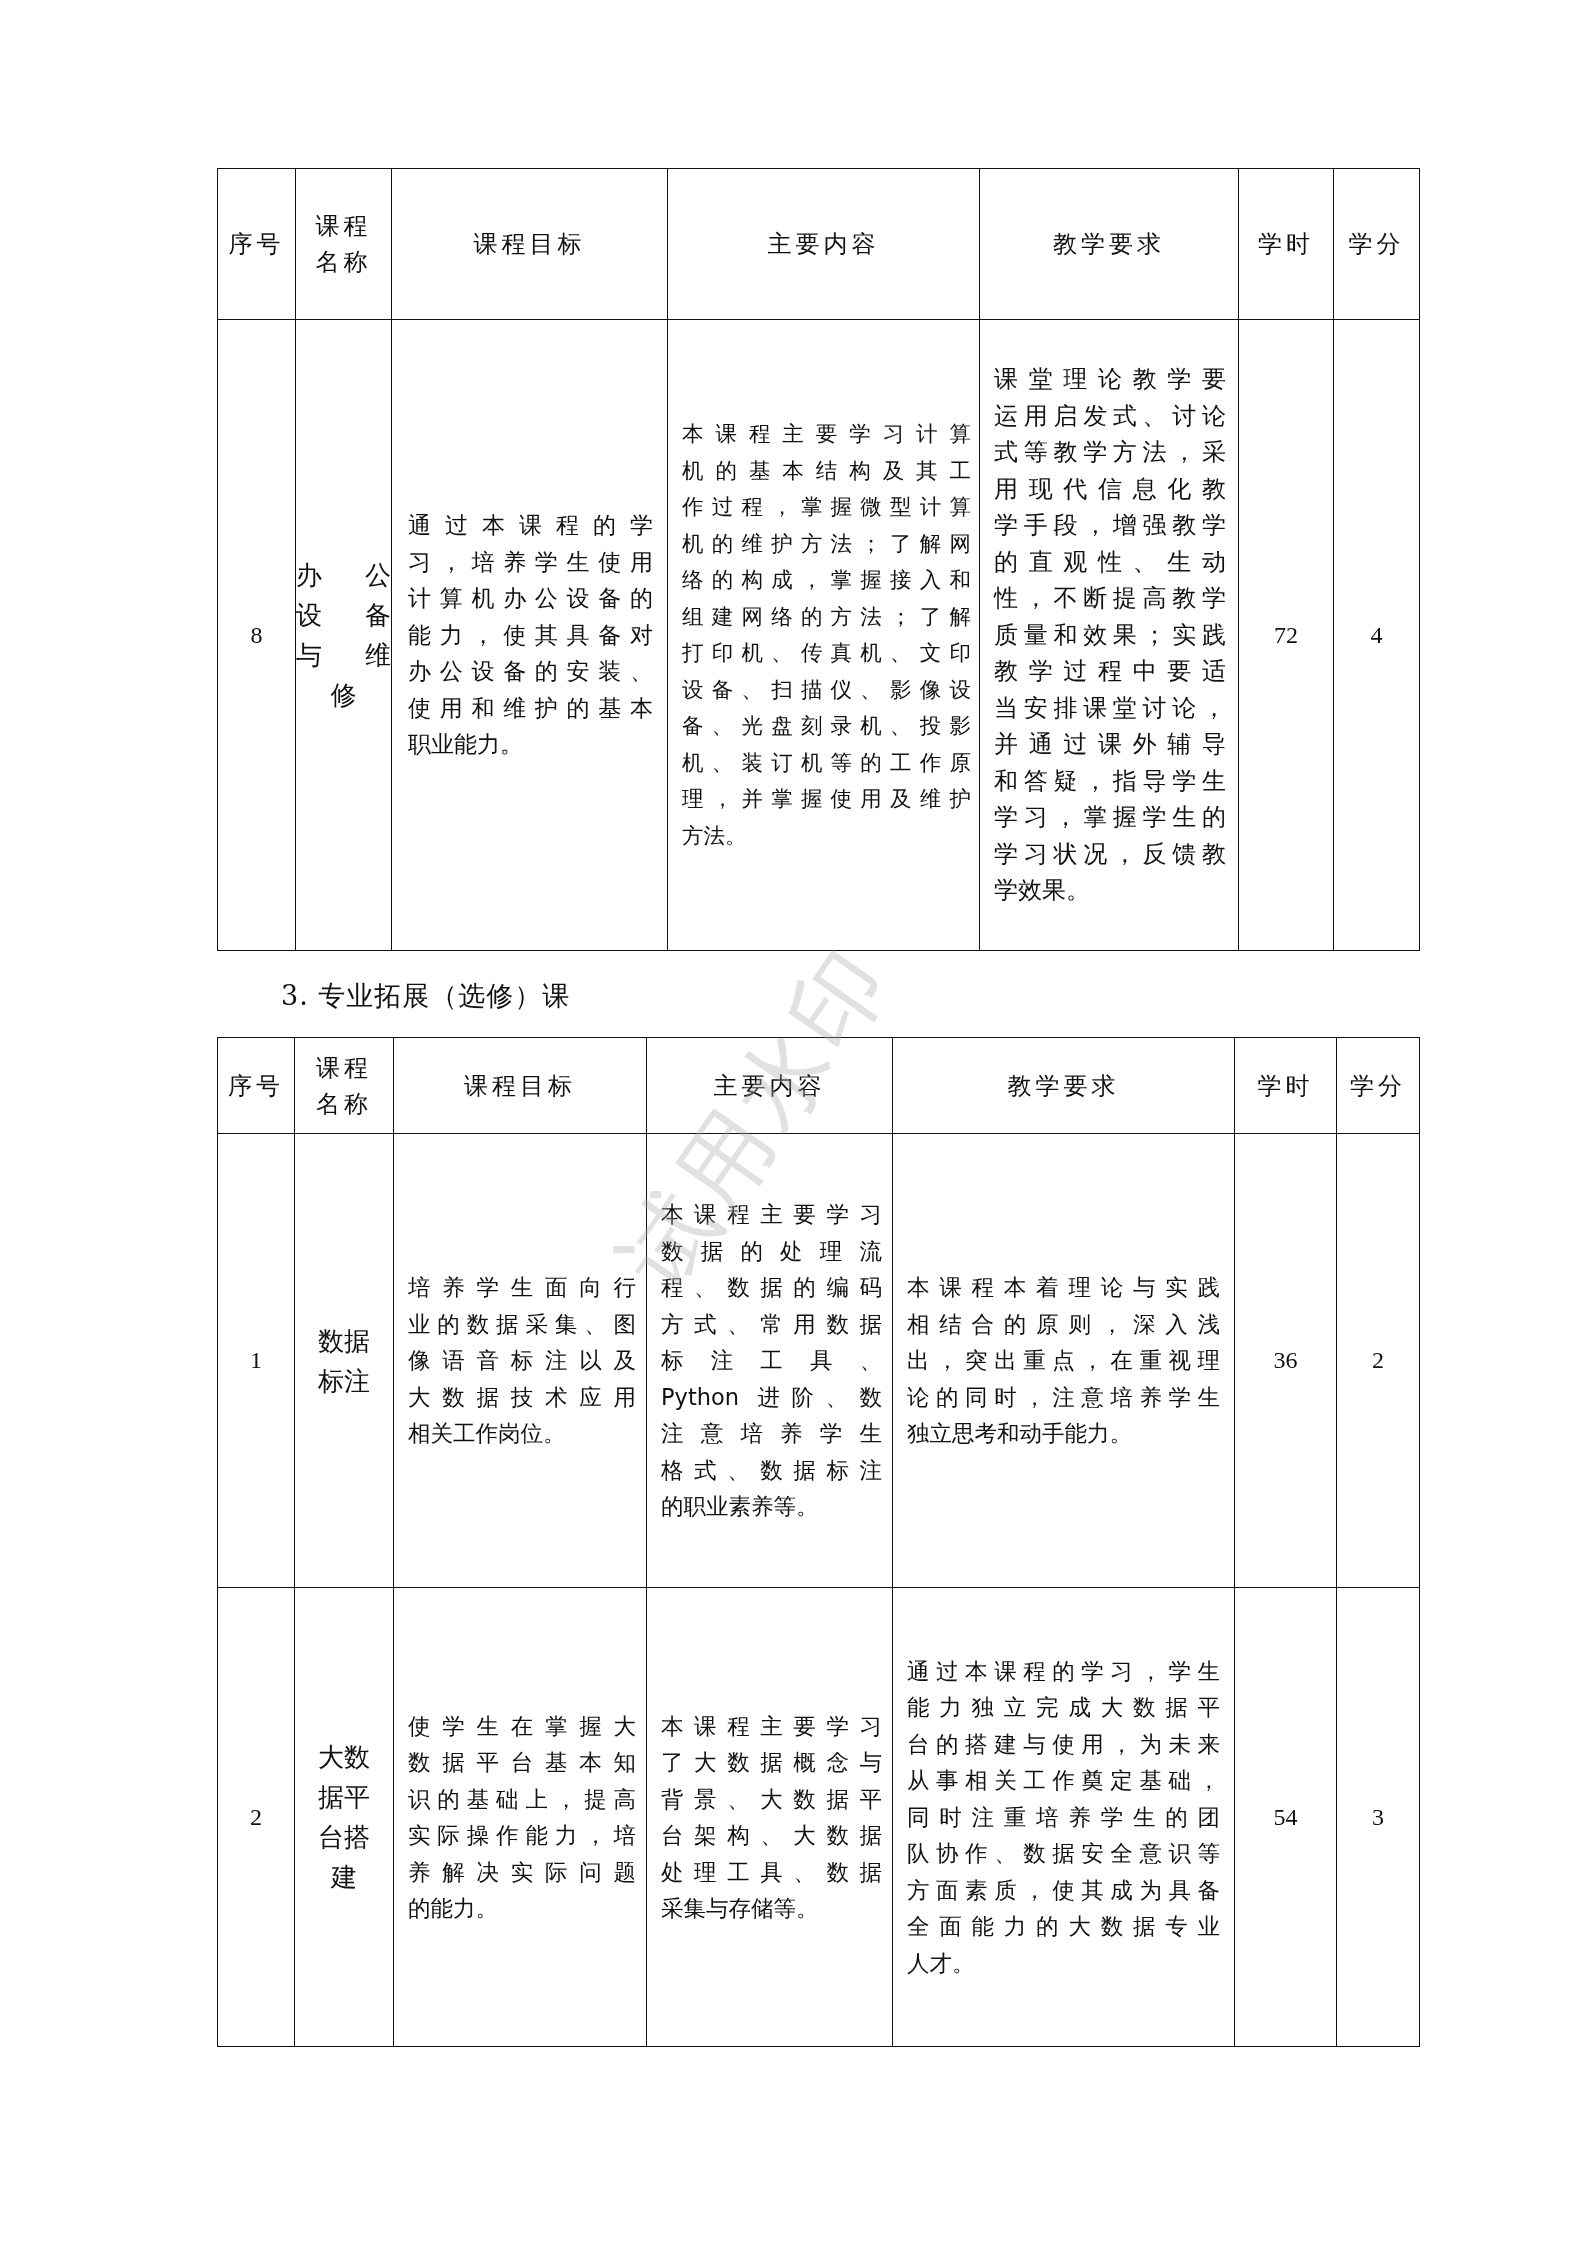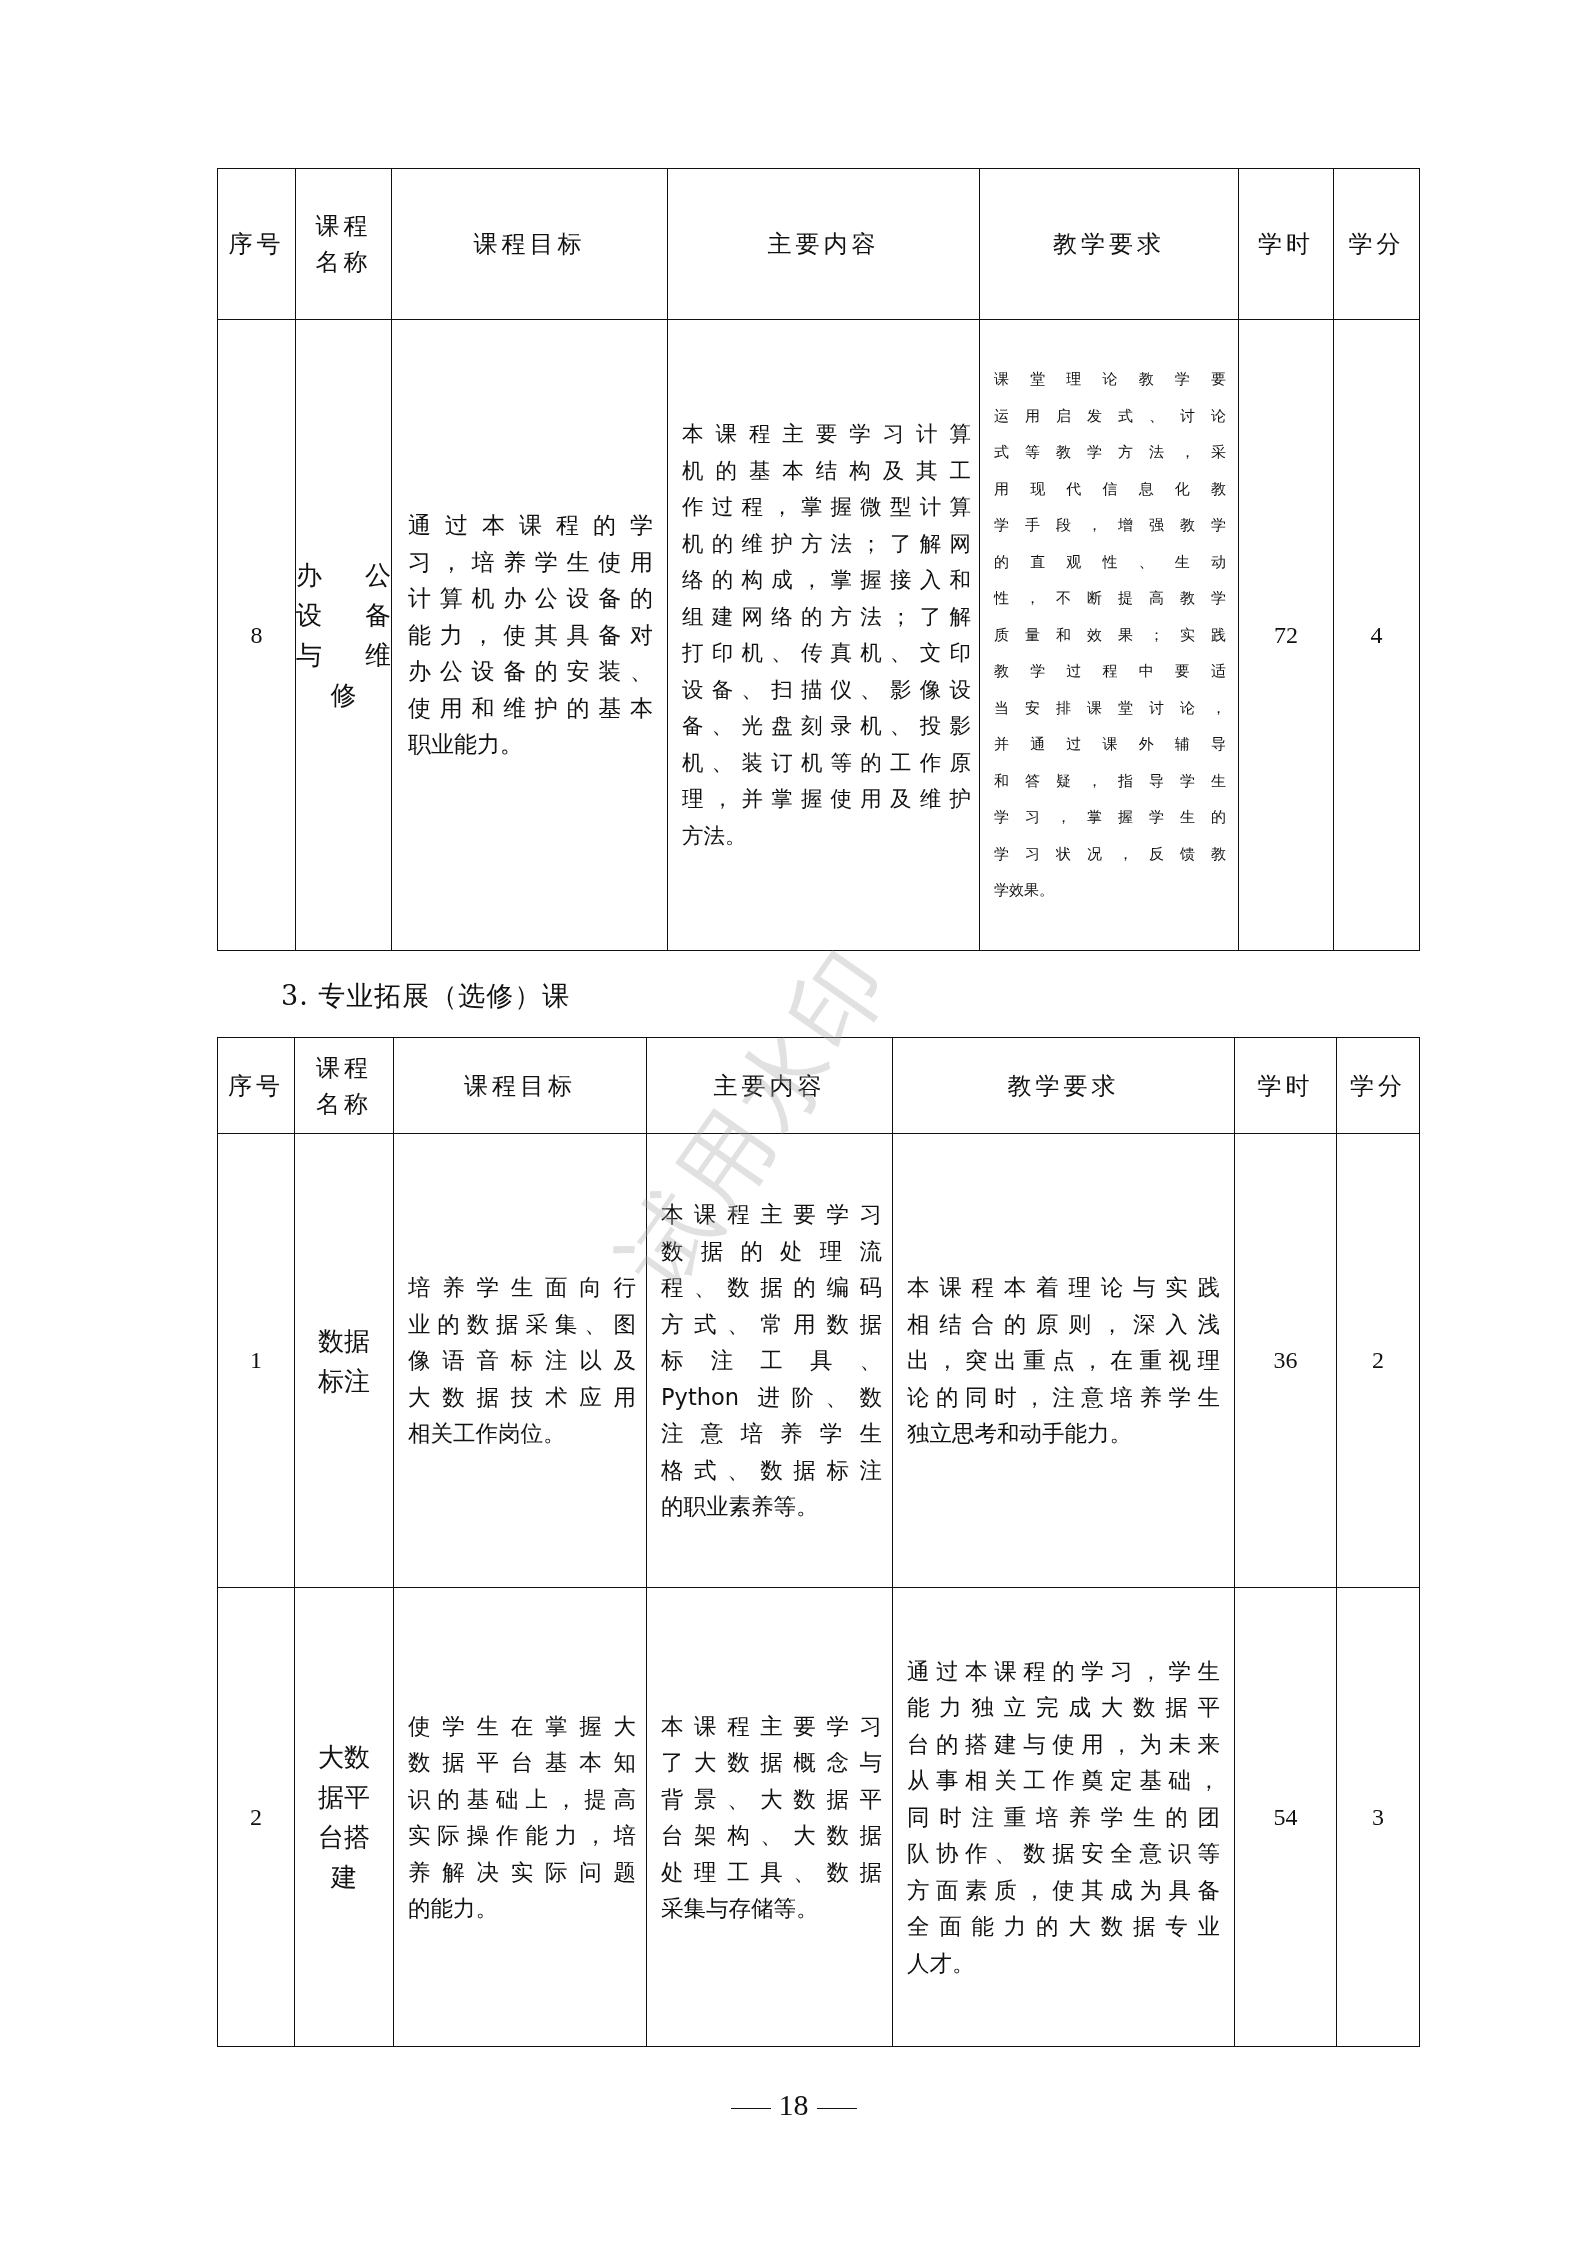--- a/index.html
+++ b/index.html
@@ -179,21 +179,21 @@
             <span class="line">组建网络的方法；了解</span>
             <span class="line">打印机、传真机、文印</span>
             <span class="line">设备、扫描仪、影像设</span>
             <span class="line">备、光盘刻录机、投影</span>
             <span class="line">机、装订机等的工作原</span>
             <span class="line">理，并掌握使用及维护</span>
             <span class="line last">方法。</span>
           </span>
         </td>
         <td class="text">
-          <span class="lines" style="padding-left:14px; padding-right:12px; font-size:15px;">
+          <span class="lines" style="padding-left:14px; padding-right:12px; font-size:24px;">
             <span class="line">课堂理论教学要</span>
             <span class="line">运用启发式、讨论</span>
             <span class="line">式等教学方法，采</span>
             <span class="line">用现代信息化教</span>
             <span class="line">学手段，增强教学</span>
             <span class="line">的直观性、生动</span>
             <span class="line">性，不断提高教学</span>
             <span class="line">质量和效果；实践</span>
             <span class="line">教学过程中要适</span>
             <span class="line">当安排课堂讨论，</span>
@@ -323,17 +323,14 @@
           </span>
         </td>
         <td class="num">54</td>
         <td class="num">3</td>
       </tr>
     </tbody>
   </table>
 
   <div class="watermark">试用水印</div>
 
-  <div class="page-number">
-    <span class="dash"></span><span>18</span><span class="dash"></span>
-  </div>
 
 </div>
 
 </body></html>

